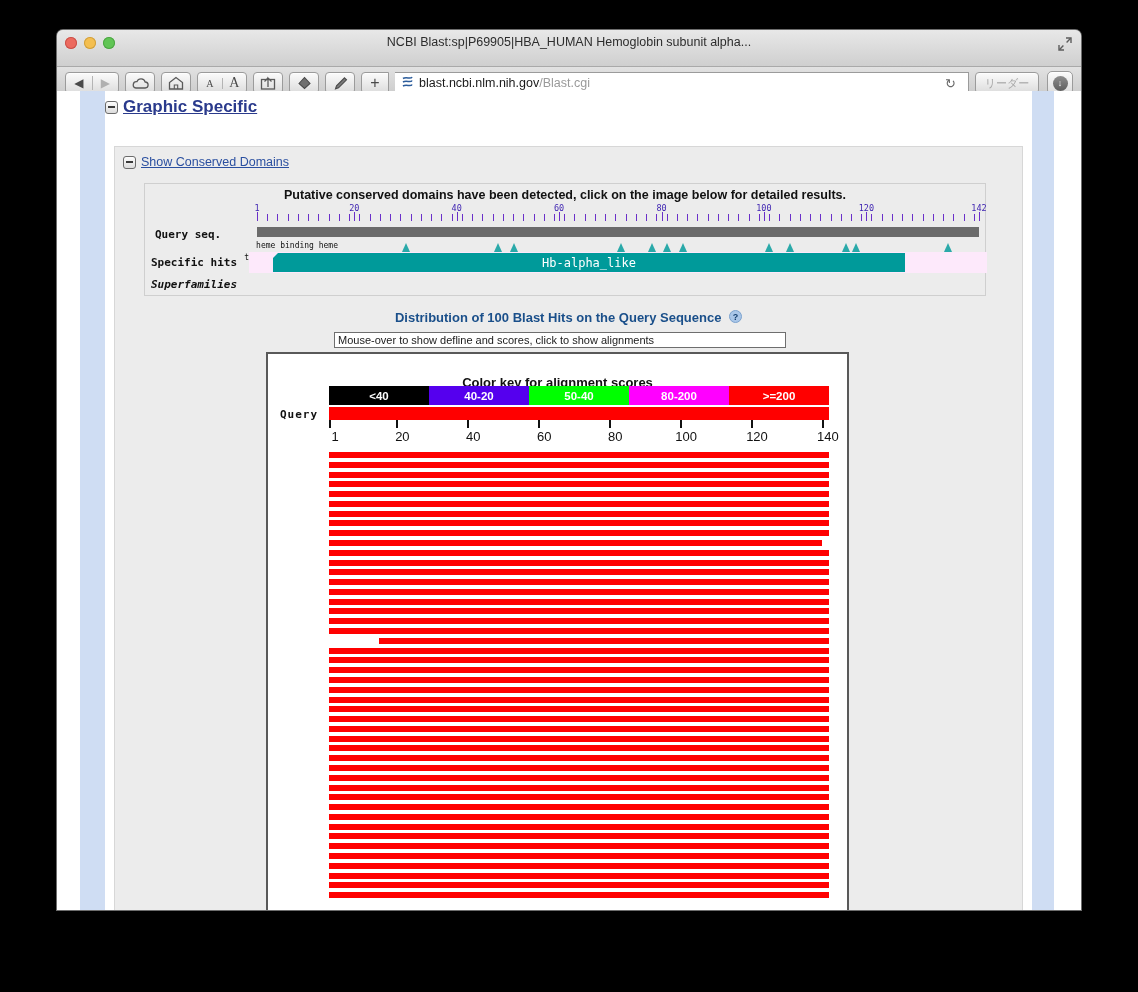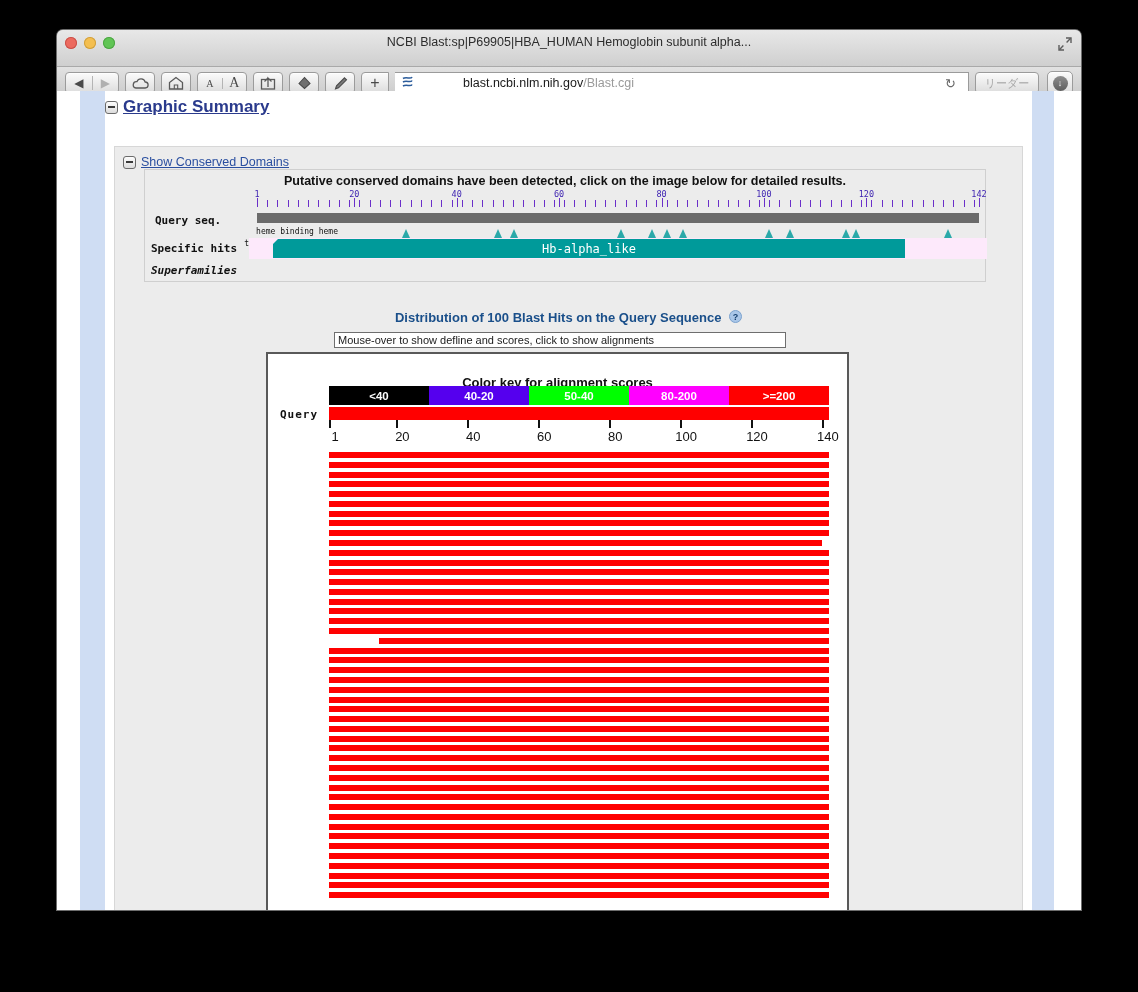--- a/index.html
+++ b/index.html
@@ -62,21 +62,21 @@
   .tb.dbl span:first-child { border-right:1px solid #b4b4b4; font-size:10px; }
   .tb.dbl span:last-child { font-size:14px; }
   .tb.plus { width:28px; border-radius:4px 0 0 4px; font-size:16px; }
   #urlbar {
     flex:1; height:22px; background:#fff;
     border:1px solid #9b9b9b; border-left:none;
     display:flex; align-items:center; padding:0 4px;
     font-size:12.5px; overflow:hidden;
   }
   #urlbar .favicon { color:#2b5c9b; font-size:13px; margin:0 5px 0 2px; }
-  #urlbar .host { color:#1a1a1a;margin-left:44px; }
+  #urlbar .host { color:#1a1a1a; }
   #urlbar .path { color:#9a9a9a; }
   #urlbar .reload { margin-left:auto; color:#6a6a6a; font-size:13px; padding:0 8px; }
   .tb.reader { width:64px; color:#a6a6a6; font-size:11px; }
   .tb.dl { width:26px; height:24px; border-radius:5px; margin-left:2px; }
   .dlcirc { width:15px; height:15px; border-radius:50%;
     background:linear-gradient(#8d8d8d,#5e5e5e); color:#fff; font-size:9px;
     display:flex; align-items:center; justify-content:center; }
 
   
   #viewport {
@@ -103,21 +103,21 @@
   
   #panel {
     position:absolute; left:9px; top:55px; width:909px; bottom:0;
     background:#ececec; border:1px solid #d7d7d7; border-bottom:none;
   }
   #scd { position:absolute; left:8px; top:8px; display:flex; align-items:center; gap:5px; }
   #scd-label { font-size:12.5px; color:#2a4fa0; text-decoration:underline; }
 
   
   #cdbox {
-    position:absolute; left:29px; top:22px; width:842px; height:113px;
+    position:absolute; left:29px; top:36px; width:842px; height:113px;
     background:#ececec; border:1px solid #cfcfcf;
   }
   #cd-caption {
     position:absolute; left:0; right:0; top:4px; text-align:center;
     font-size:12.5px; font-weight:bold; color:#111;
   }
 
   
   #ruler { position:absolute; left:112px; top:22px; width:722px; height:20px; }
   #ruler .tick { position:absolute; top:8px; width:1px; height:7px; background:#6a2fc9; }
@@ -297,21 +297,21 @@
   <div id="viewport">
     <div id="bluecol-left"></div>
     <div id="bluecol-right"></div>
 
     <div id="pagebody">
 
       <div id="gs-header">
         <div class="minus-box">
             <i></i>
           </div>
-        <div id="gs-title">Graphic Summary</div>
+        <div id="gs-title">Graphic Specific</div>
       </div>
 
       <div id="panel">
 
         <div id="scd">
           <div class="minus-box">
               <i></i>
             </div>
           <div id="scd-label">Show Conserved Domains</div>
         </div>

